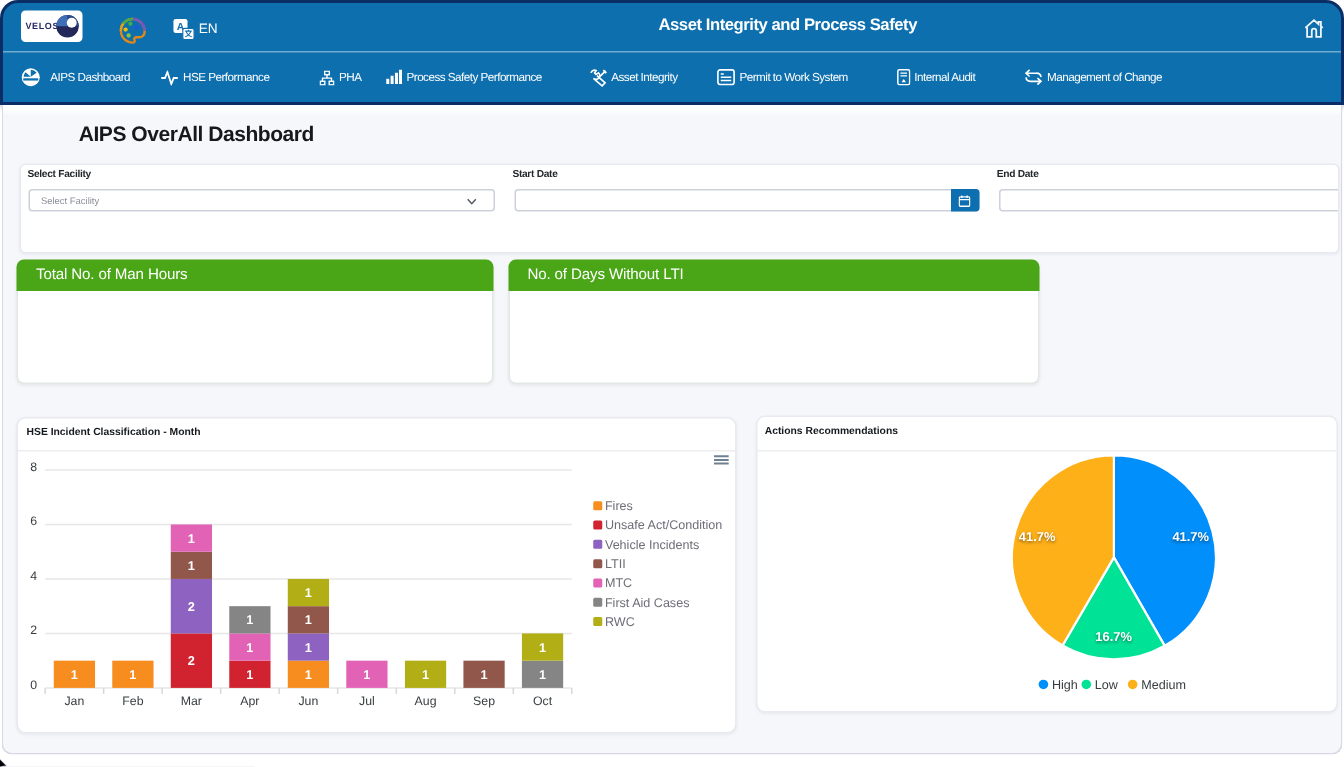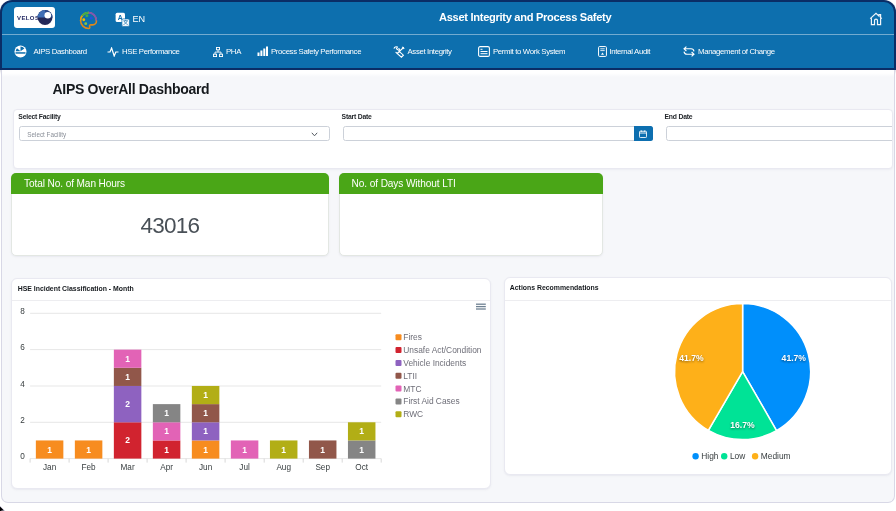--- a/index.html
+++ b/index.html
@@ -161,23 +161,22 @@
             <line x1="2.8" y1="0.4" x2="2.8" y2="2.4" stroke="#fff" stroke-width="1.1"></line>
             <line x1="7.2" y1="0.4" x2="7.2" y2="2.4" stroke="#fff" stroke-width="1.1"></line>
           </svg>
       </div>
     </div>
     <div class="finput" style="left:651.5px; width:311px;"></div>
   </div>
 
   <div class="gcard" style="left:11px; width:317.7px;">
     <div class="ghead">Total No. of Man Hours</div>
-    <div class="gnum">43016</div>
-  </div>
-  <div class="gcard" style="left:338.6px; width:264px;">
+  </div>
+  <div class="gcard" style="left:338.6px; width:354px;">
     <div class="ghead">No. of Days Without LTI</div>
   </div>
 
   <div id="chartcard1" class="card">
     <div class="ctitle">HSE Incident Classification - Month</div>
     <div class="cdivider"></div>
   </div>
   <div id="chartcard2" class="card">
     <div class="ctitle">Actions Recommendations</div>
     <div class="cdivider"></div>

